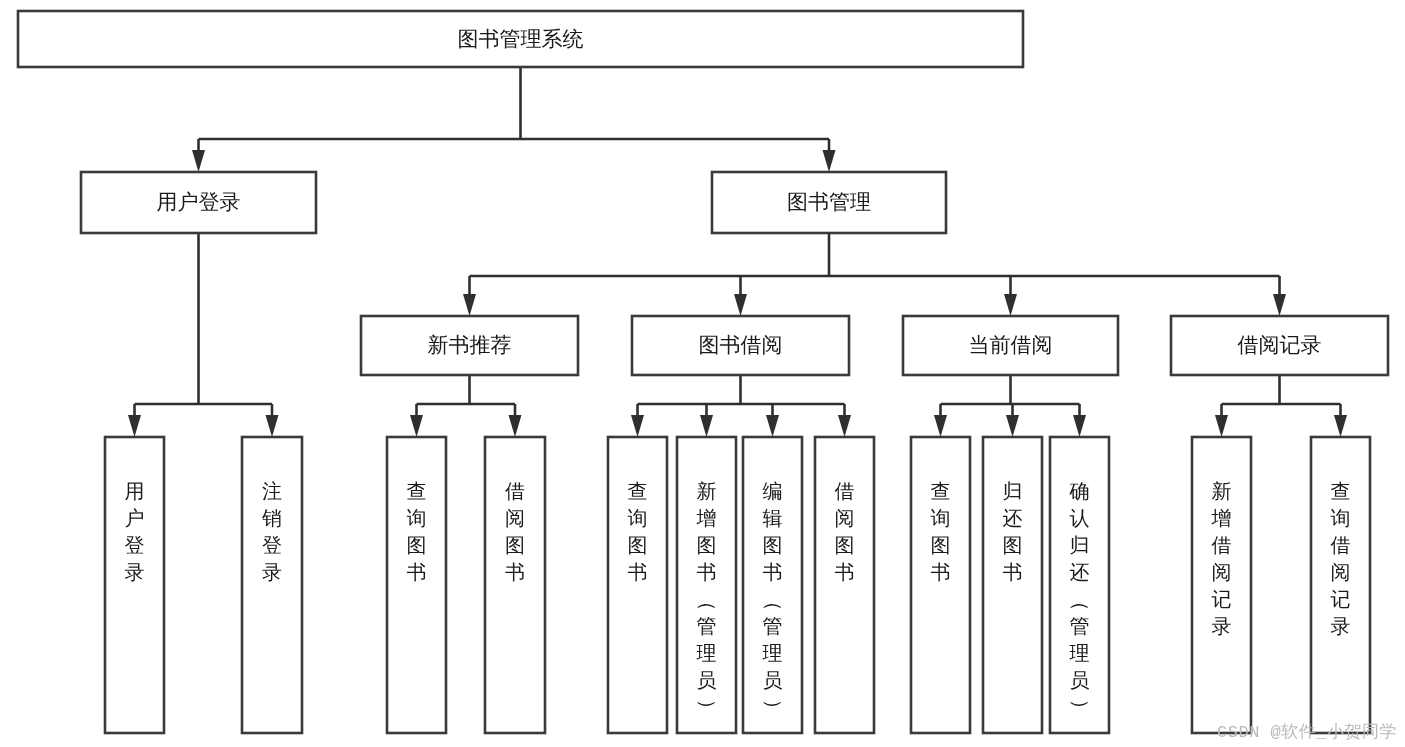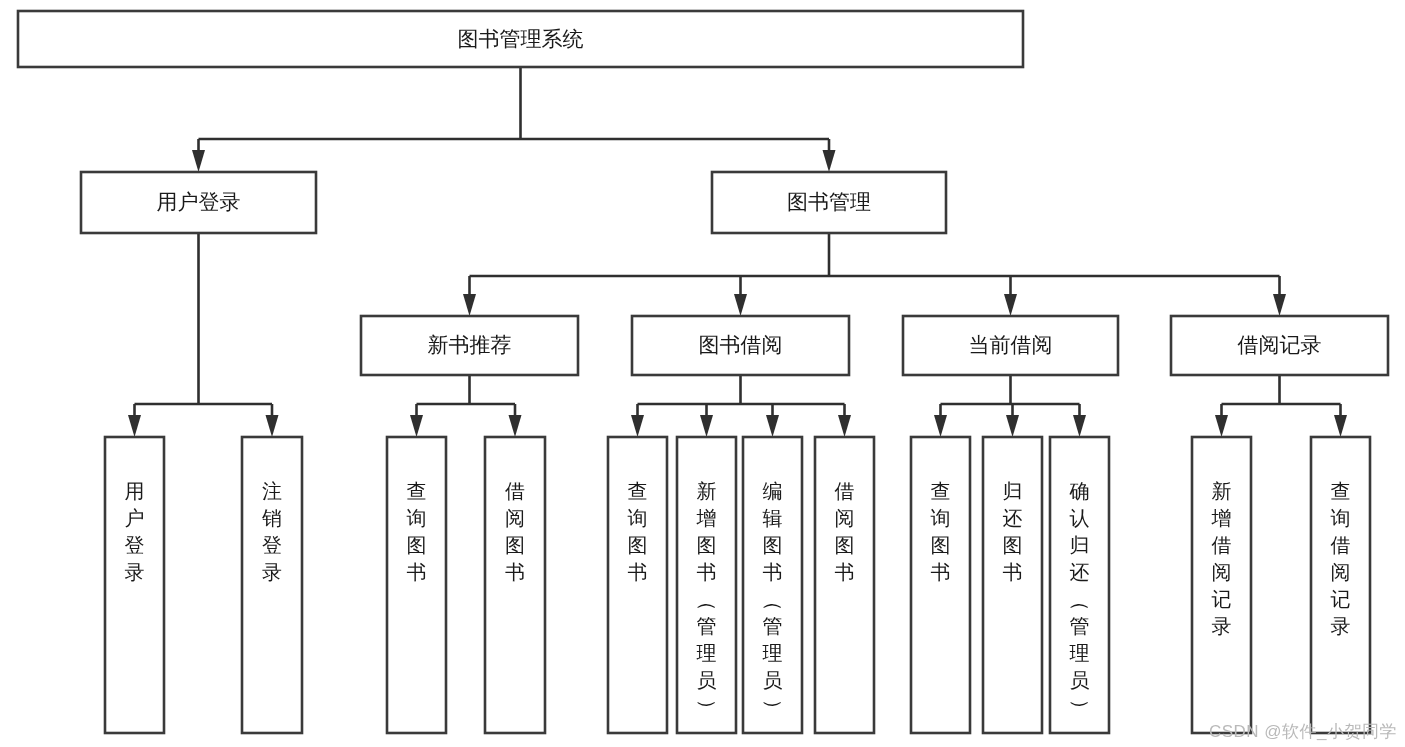--- a/index.html
+++ b/index.html
@@ -53,21 +53,21 @@
   .arrow-head {
     fill: #2f2f2f;
     stroke: none;
   }
   .watermark-text {
     position: absolute;
     right: 8px;
     bottom: 4px;
     color: #b9b9b9;
     font-size: 17px;
-    font-family: Liberation Sans, sans-serif;
+    font-family: Liberation Mono, monospace;
     white-space: nowrap;
     letter-spacing: 0.5px;
     user-select: none;
   }
 </style>
 </head>
 <body>
 
 <div id="diagram-root">
   <svg class="diagram-canvas" id="diagram-canvas" viewBox="0 0 1405 747" xmlns="http://www.w3.org/2000/svg">

